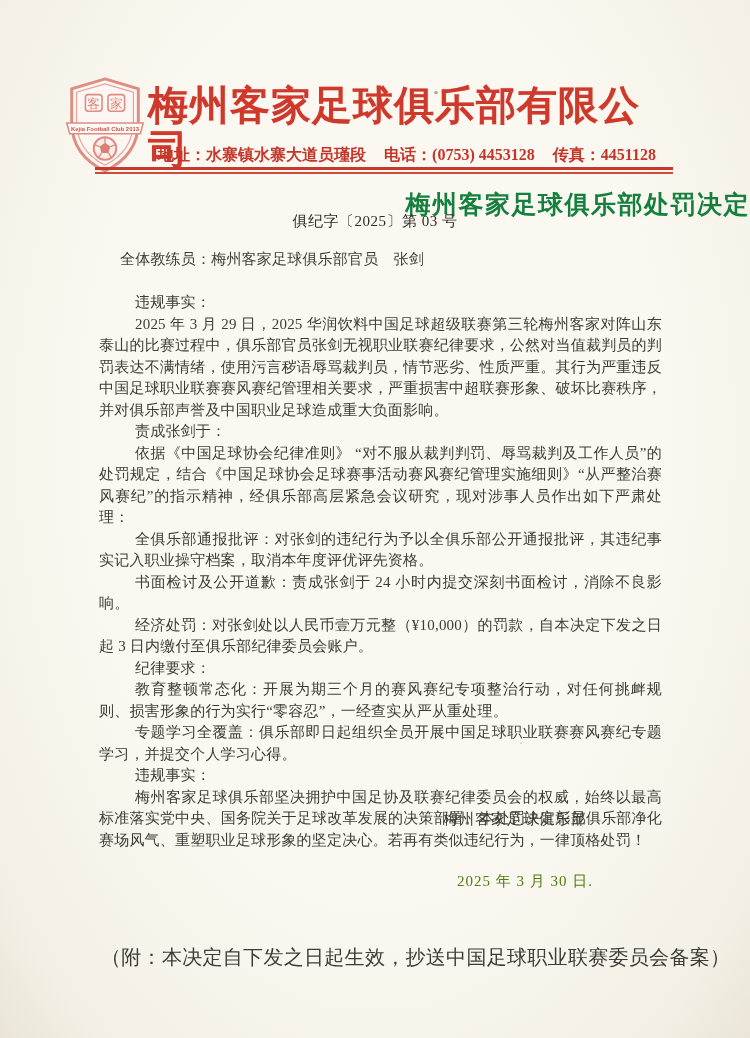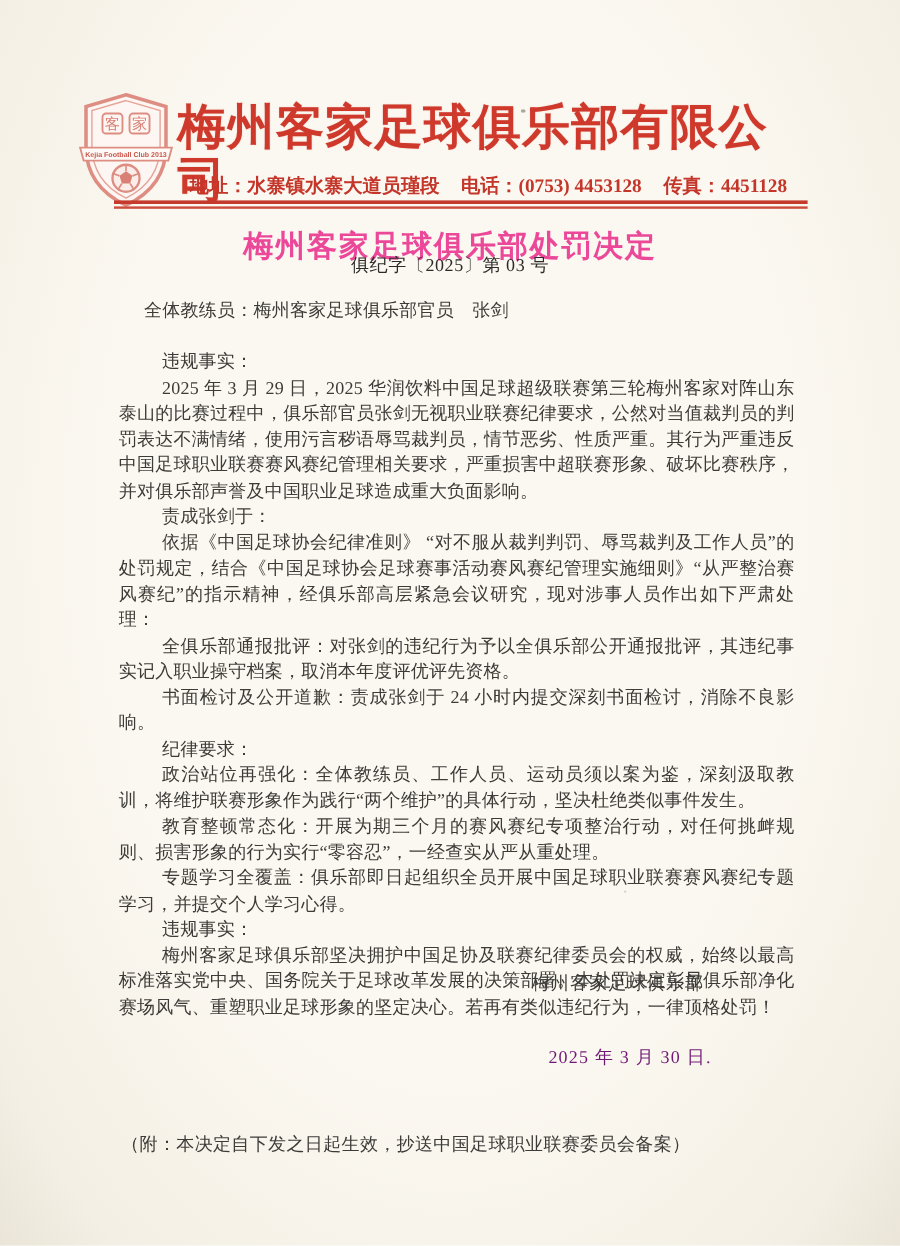--- a/index.html
+++ b/index.html
@@ -19,42 +19,42 @@
   .addr{
     position:absolute;left:148px;top:145px;width:518px;text-align:center;
     font-size:16px;font-weight:bold;color:#c4352a;white-space:nowrap;
   }
   .addr span{margin:0 7px;}
   .rules{position:absolute;left:95px;top:167px;width:578px;}
   .rule1{height:3px;background:#c43a2c;}
   .rule2{height:2px;background:#cc4b3d;margin-top:2px;}
   
   .doc-title{
-    position:absolute;left:0;top:188px;width:750px;text-align:center;
-    font-size:25px;font-weight:bold;color:#ec4899;letter-spacing:1.5px;
+    position:absolute;left:0;top:188px;width:750px;text-align:right;
+    font-size:25px;font-weight:bold;color:#15803d;letter-spacing:1.5px;
   }
   .doc-number{
     position:absolute;left:0;top:212px;width:750px;text-align:center;
     font-size:15px;color:#2c2b29;letter-spacing:.5px;
   }
   
   .body{
     position:absolute;left:99px;top:249px;width:563px;
     font-size:15px;line-height:21.5px;color:#3d3b38;text-align:justify;
     letter-spacing:.2px;
   }
   .body p{margin:0;}
   .recipient{text-indent:1.4em;margin-bottom:21.5px !important;}
   .sec-head{text-indent:2.4em;}
   .para{text-indent:2.4em;}
   
   .sig-org{position:absolute;left:443px;top:810px;font-size:15px;color:#3d3b38;letter-spacing:1px;}
-  .sig-date{position:absolute;left:457px;top:872px;font-size:15px;color:#701a75;letter-spacing:1px;}
+  .sig-date{position:absolute;left:457px;top:872px;font-size:15px;color:#4d7c0f;letter-spacing:1px;}
   
-  .footnote{position:absolute;left:101px;top:944px;font-size:15px;color:#3d3b38;letter-spacing:.3px;}
+  .footnote{position:absolute;left:101px;top:944px;font-size:20px;color:#3d3b38;letter-spacing:.3px;}
   
   .speck{position:absolute;border-radius:50%;background:#6b655c;}
   .speck.s1{left:434px;top:91px;width:4px;height:3px;opacity:.55;}
   .speck.s2{left:627px;top:319px;width:2px;height:2px;opacity:.3;}
   .speck.s3{left:520px;top:742px;width:2px;height:2px;opacity:.25;}
 </style>
 </head>
 <body>
 
 <div class="page">
@@ -95,23 +95,23 @@
     <p class="recipient">全体教练员：梅州客家足球俱乐部官员　张剑</p>
 
     <p class="sec-head">违规事实：</p>
     <p class="para">2025 年 3 月 29 日，2025 华润饮料中国足球超级联赛第三轮梅州客家对阵山东泰山的比赛过程中，俱乐部官员张剑无视职业联赛纪律要求，公然对当值裁判员的判罚表达不满情绪，使用污言秽语辱骂裁判员，情节恶劣、性质严重。其行为严重违反中国足球职业联赛赛风赛纪管理相关要求，严重损害中超联赛形象、破坏比赛秩序，并对俱乐部声誉及中国职业足球造成重大负面影响。</p>
 
     <p class="sec-head">责成张剑于：</p>
     <p class="para">依据《中国足球协会纪律准则》 “对不服从裁判判罚、辱骂裁判及工作人员”的处罚规定，结合《中国足球协会足球赛事活动赛风赛纪管理实施细则》“从严整治赛风赛纪”的指示精神，经俱乐部高层紧急会议研究，现对涉事人员作出如下严肃处理：</p>
 
     <p class="para">全俱乐部通报批评：对张剑的违纪行为予以全俱乐部公开通报批评，其违纪事实记入职业操守档案，取消本年度评优评先资格。</p>
     <p class="para">书面检讨及公开道歉：责成张剑于 24 小时内提交深刻书面检讨，消除不良影响。</p>
+    <p class="para">经济处罚：对张剑处以人民币壹万元整（¥10,000）的罚款，自本决定下发之日起 3 日内缴付至俱乐部纪律委员会账户。</p>
 
     <p class="sec-head">纪律要求：</p>
-    <p class="para">政治站位再强化：全体教练员、工作人员、运动员须以案为鉴，深刻汲取教训，将维护联赛形象作为践行“两个维护”的具体行动，坚决杜绝类似事件发生。</p>
     <p class="para">教育整顿常态化：开展为期三个月的赛风赛纪专项整治行动，对任何挑衅规则、损害形象的行为实行“零容忍”，一经查实从严从重处理。</p>
     <p class="para">专题学习全覆盖：俱乐部即日起组织全员开展中国足球职业联赛赛风赛纪专题学习，并提交个人学习心得。</p>
 
     <p class="sec-head">违规事实：</p>
     <p class="para">梅州客家足球俱乐部坚决拥护中国足协及联赛纪律委员会的权威，始终以最高标准落实党中央、国务院关于足球改革发展的决策部署。本处罚决定彰显俱乐部净化赛场风气、重塑职业足球形象的坚定决心。若再有类似违纪行为，一律顶格处罚！</p>
   </main>
 
   <div class="sig-org">梅州客家足球俱乐部</div>
   <div class="sig-date">2025 年 3 月 30 日.</div>
 

